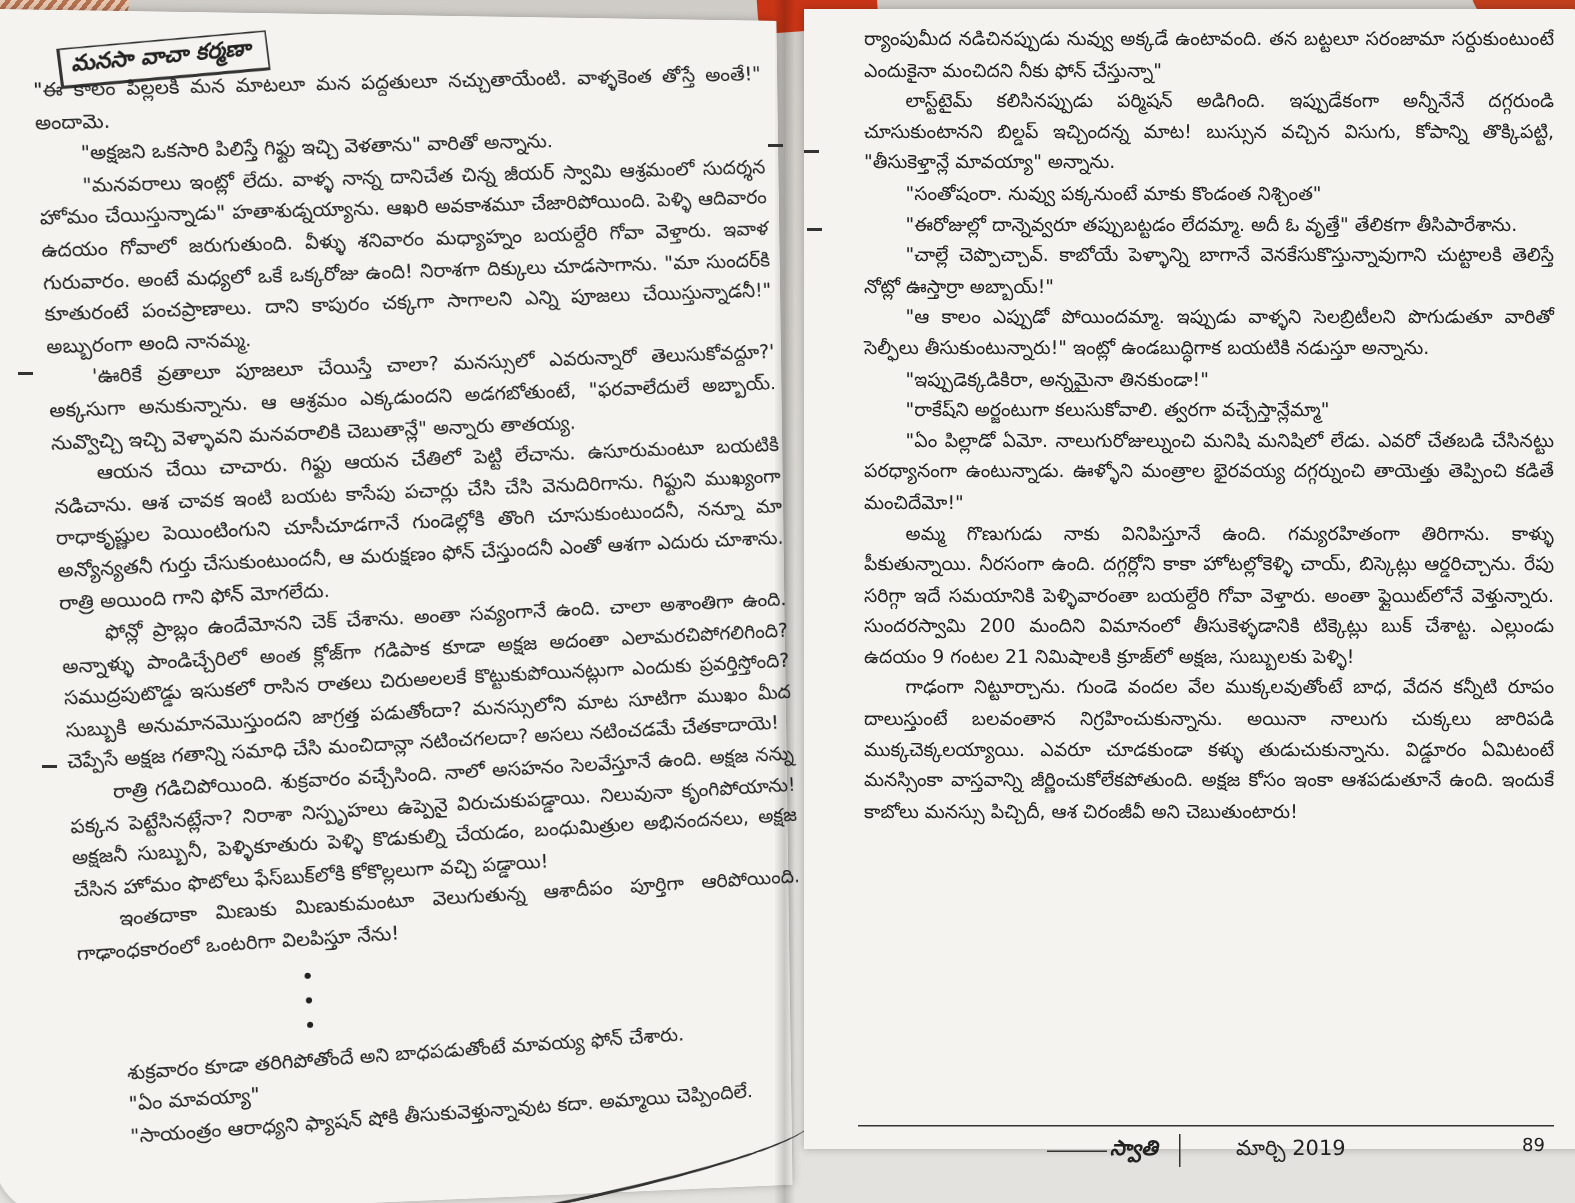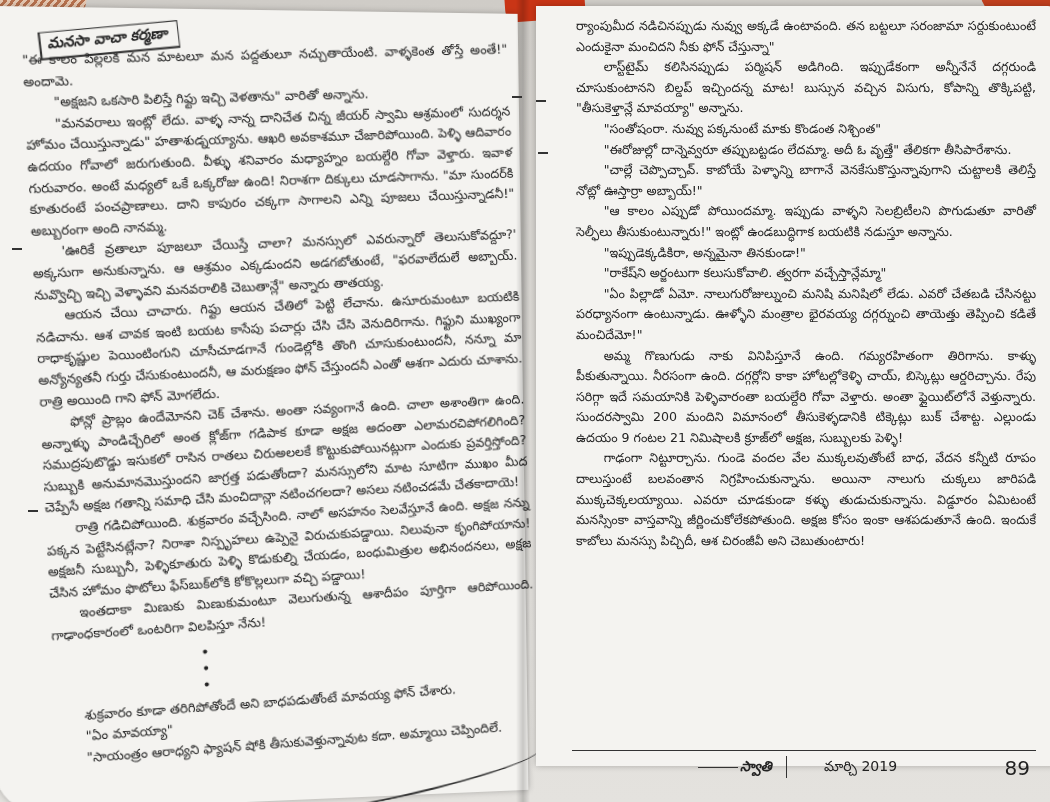--- a/index.html
+++ b/index.html
@@ -27,21 +27,21 @@
   .p.indent{text-indent:2.2em;}
   .p.noindent{text-indent:0;}
   .sep{text-align:center;margin:6px 0 4px 0;letter-spacing:180px;font-size:14px;line-height:16px;}
   .curve{position:absolute;left:170px;top:742px;width:360px;height:40px;border-bottom:2px solid #333;border-radius:0 0 50% 0;transform:rotate(-9deg);}
   .footer-rule{position:absolute;left:36px;top:744px;width:464px;height:0;border-top:1.5px solid #333;}
   .footer{position:absolute;left:36px;top:752px;width:464px;height:22px;font-size:14px;color:#222;}
   .logo{position:absolute;left:168px;top:0;font-weight:bold;font-style:italic;}
   .logo:before{content:"";position:absolute;left:-42px;top:9px;width:40px;border-top:1.5px solid #333;}
   .vbar{position:absolute;left:214px;top:-2px;height:22px;border-left:1.5px solid #333;}
   .month{position:absolute;left:224px;top:0;margin-left:28px;}
-  .pageno{position:absolute;right:6px;top:-2px;font-size:20px;}
+  .pageno{position:absolute;right:6px;top:-2px;font-size:12px;}
   .mark{position:absolute;width:10px;height:2px;background:#333;}
 </style>
 </head>
 <body>
 
 <div class="backdrop"></div>
 <div class="cloth"></div>
 <div class="cloth2"></div>
 <div class="cloth3"></div>
 

